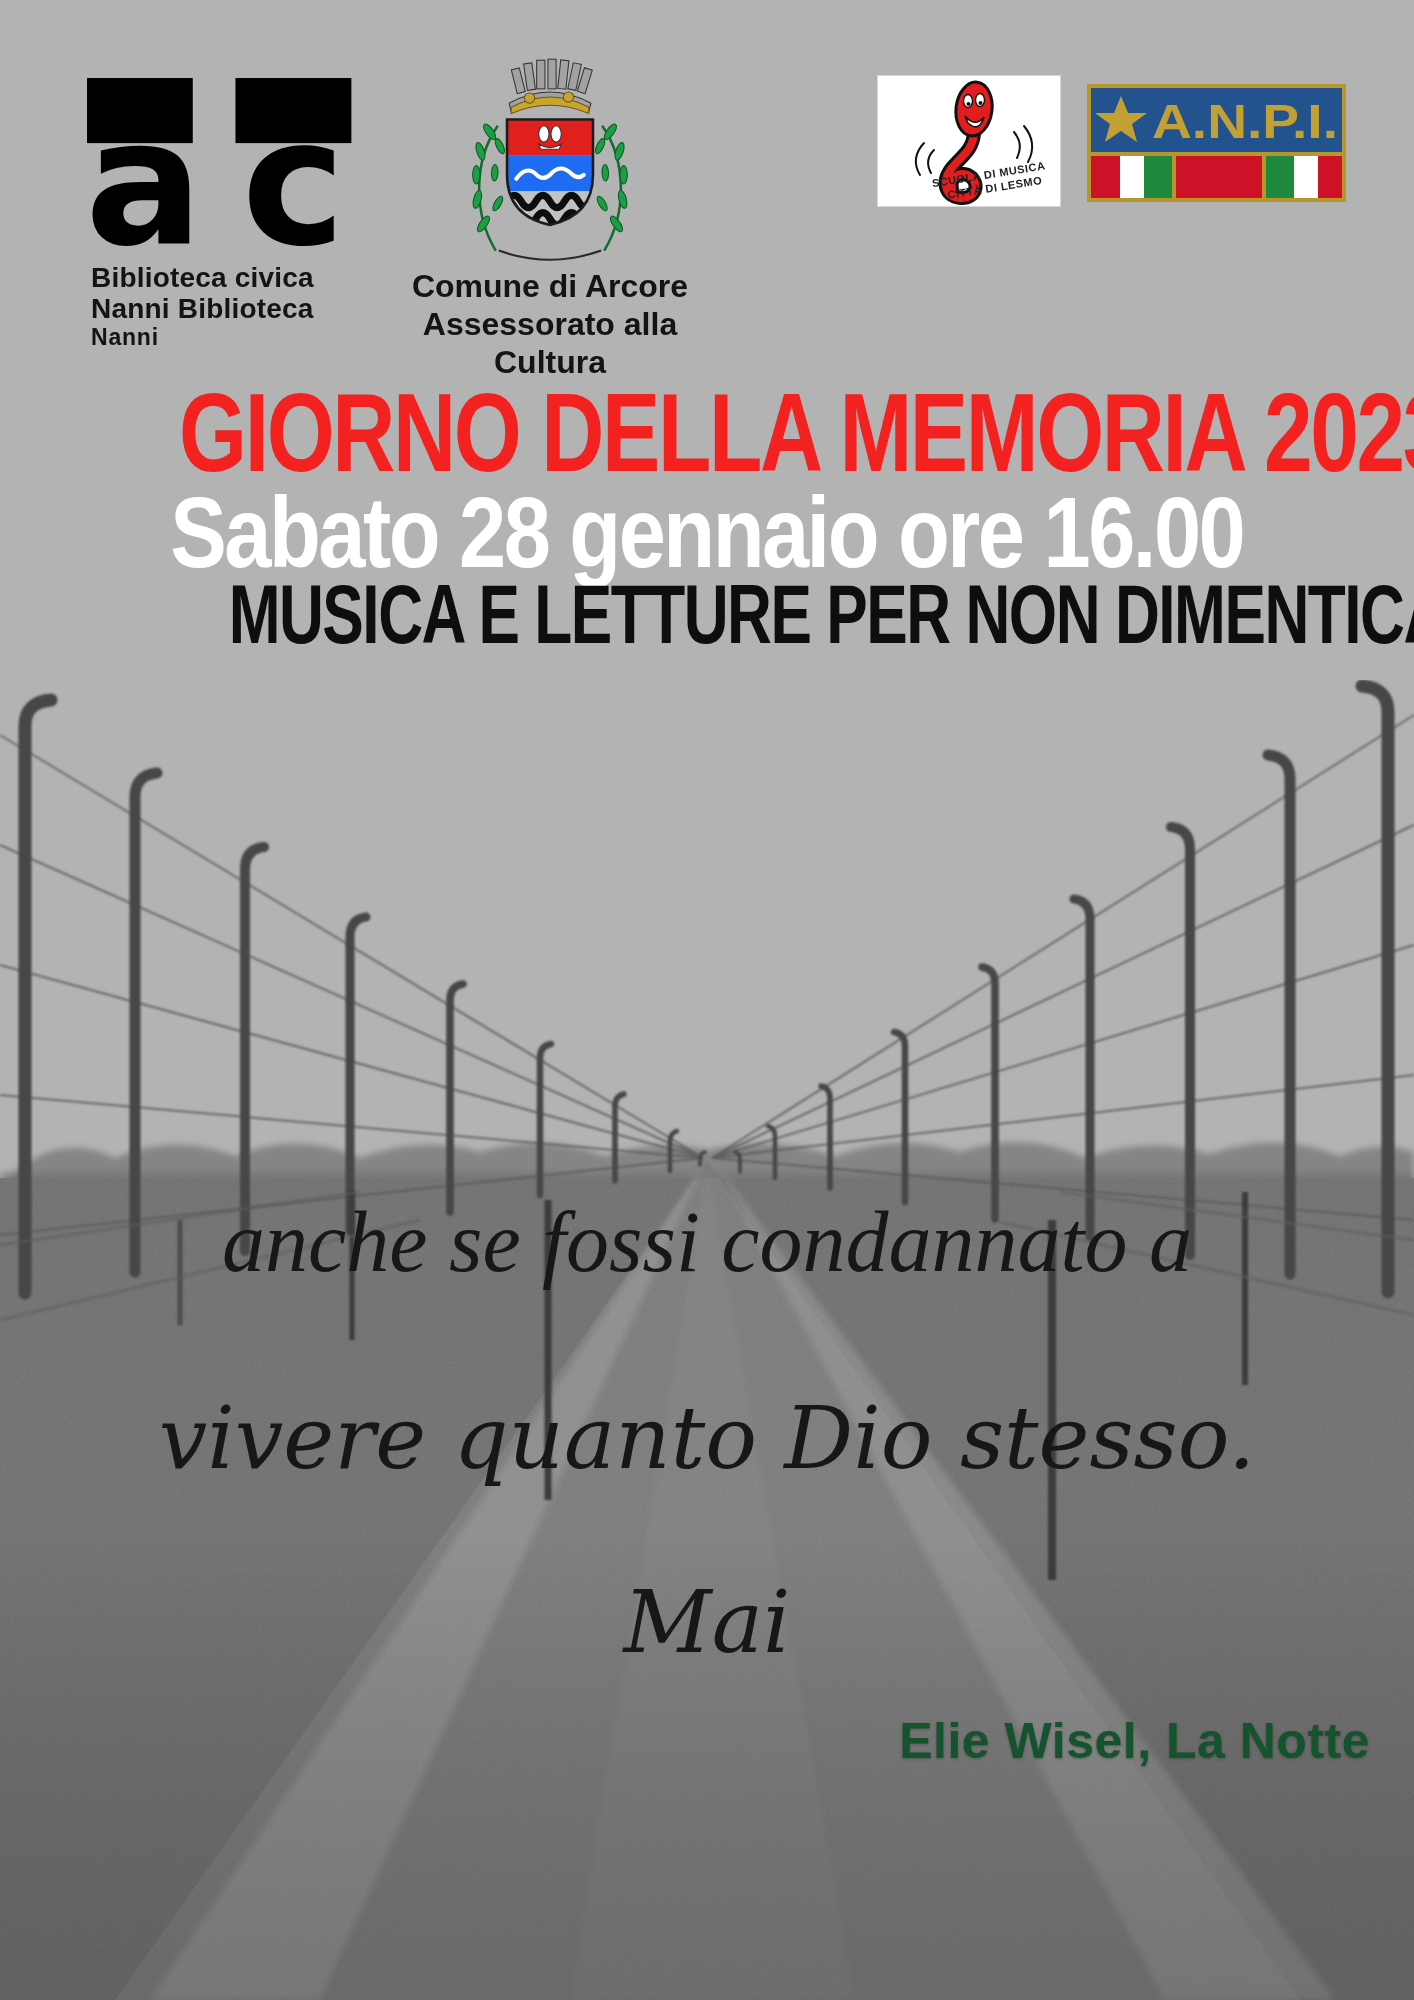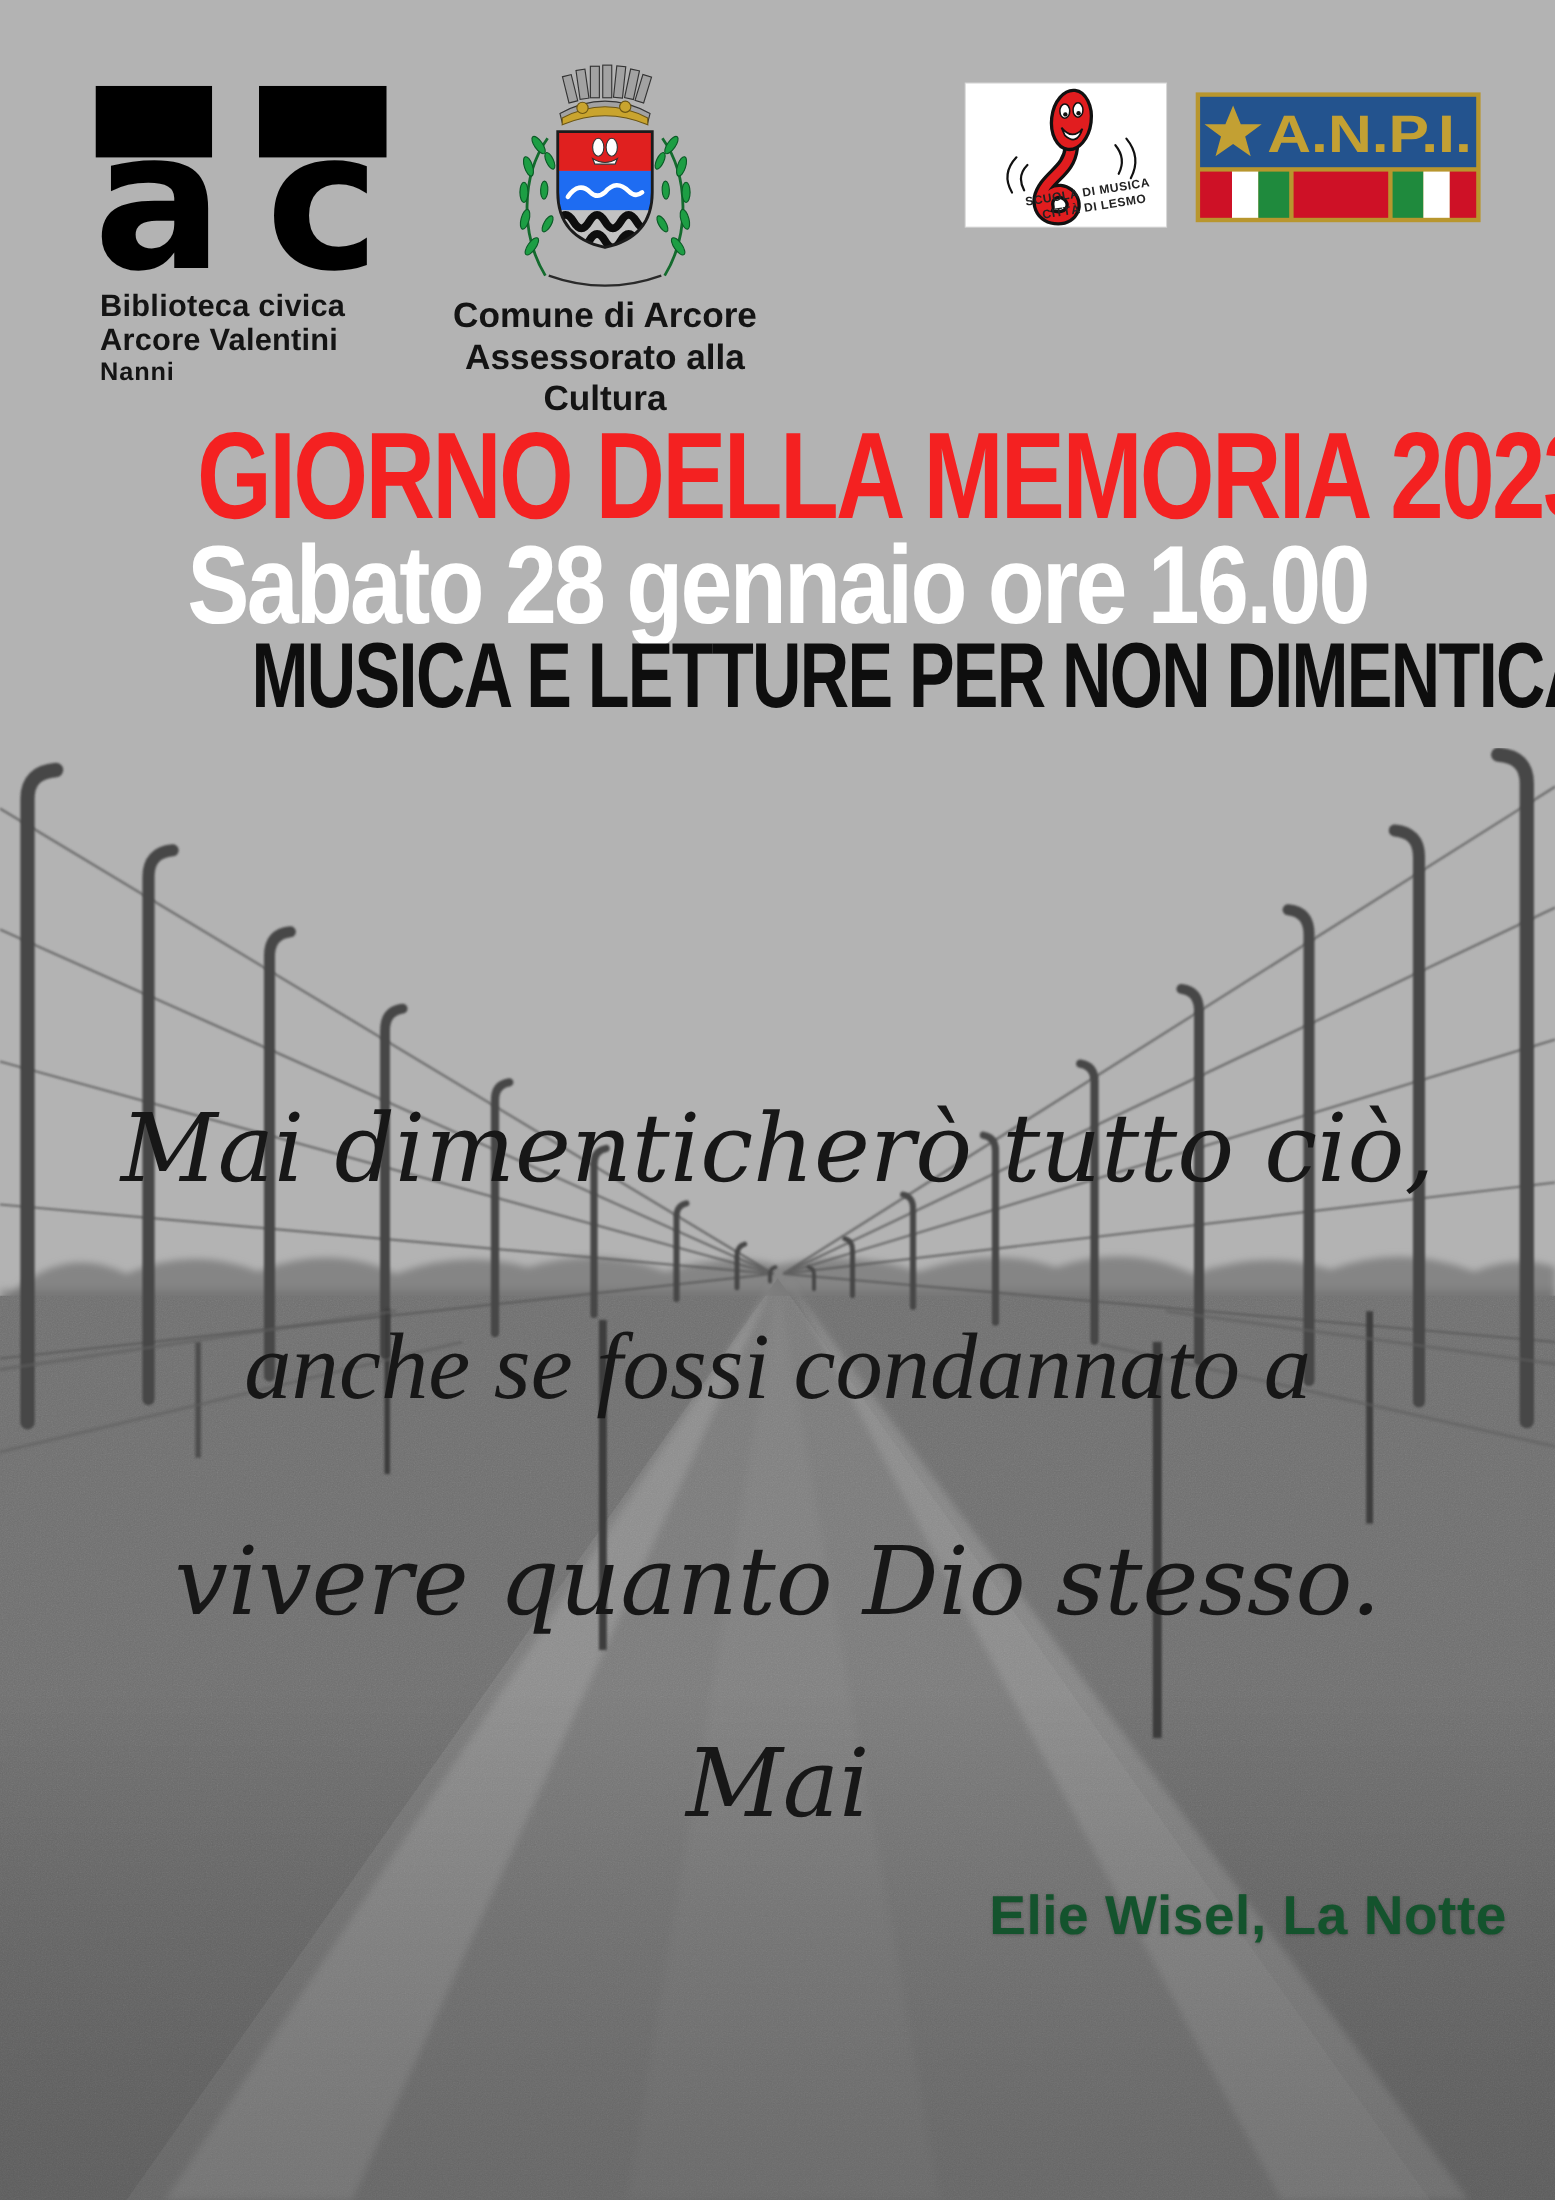--- a/index.html
+++ b/index.html
@@ -137,21 +137,21 @@
   </svg>
 
   <div class="logo-library">
     <svg width="305" height="178" viewBox="0 0 300 175" aria-hidden="true">
       <text x="0" y="163" font-family="DejaVu Sans, sans-serif" font-weight="bold" font-size="172" letter-spacing="38" fill="#000000">ac</text>
       <rect x="2" y="0" width="104" height="64" fill="#000000"></rect>
       <rect x="148" y="0" width="114" height="64" fill="#000000"></rect>
     </svg>
     <div class="library-text">
       <div>Biblioteca civica</div>
-      <div>Arcore Valentini</div>
+      <div>Nanni Biblioteca</div>
       <div class="small">Nanni</div>
     </div>
   </div>
 
   <svg class="logo-comune" width="196" height="220" viewBox="0 0 190 215" aria-hidden="true">
 
     <g fill="none" stroke="#146b2e" stroke-width="2.5">
       <path d="M42,196 C20,160 20,108 44,74"></path>
       <path d="M148,196 C170,160 170,108 146,74"></path>
     </g>
@@ -267,20 +267,19 @@
   <div class="title-line title-red">
     <span class="cond">GIORNO DELLA MEMORIA 2023</span>
   </div>
   <div class="title-line title-white">
     <span class="cond">Sabato 28 gennaio ore 16.00</span>
   </div>
   <div class="title-line title-black">
     <span class="cond">MUSICA E LETTURE PER NON DIMENTICARE</span>
   </div>
 
-  <div class="quote-line q1">Mai dimenticherò tutto ciò,</div>
   <div class="quote-line q2">anche se fossi condannato a</div>
   <div class="quote-line q4">Mai</div>
   <div class="quote-line q3">vivere quanto Dio stesso.</div>
 
   <div class="attribution">Elie Wisel, La Notte</div>
 
 </div>
 
 </body></html>

